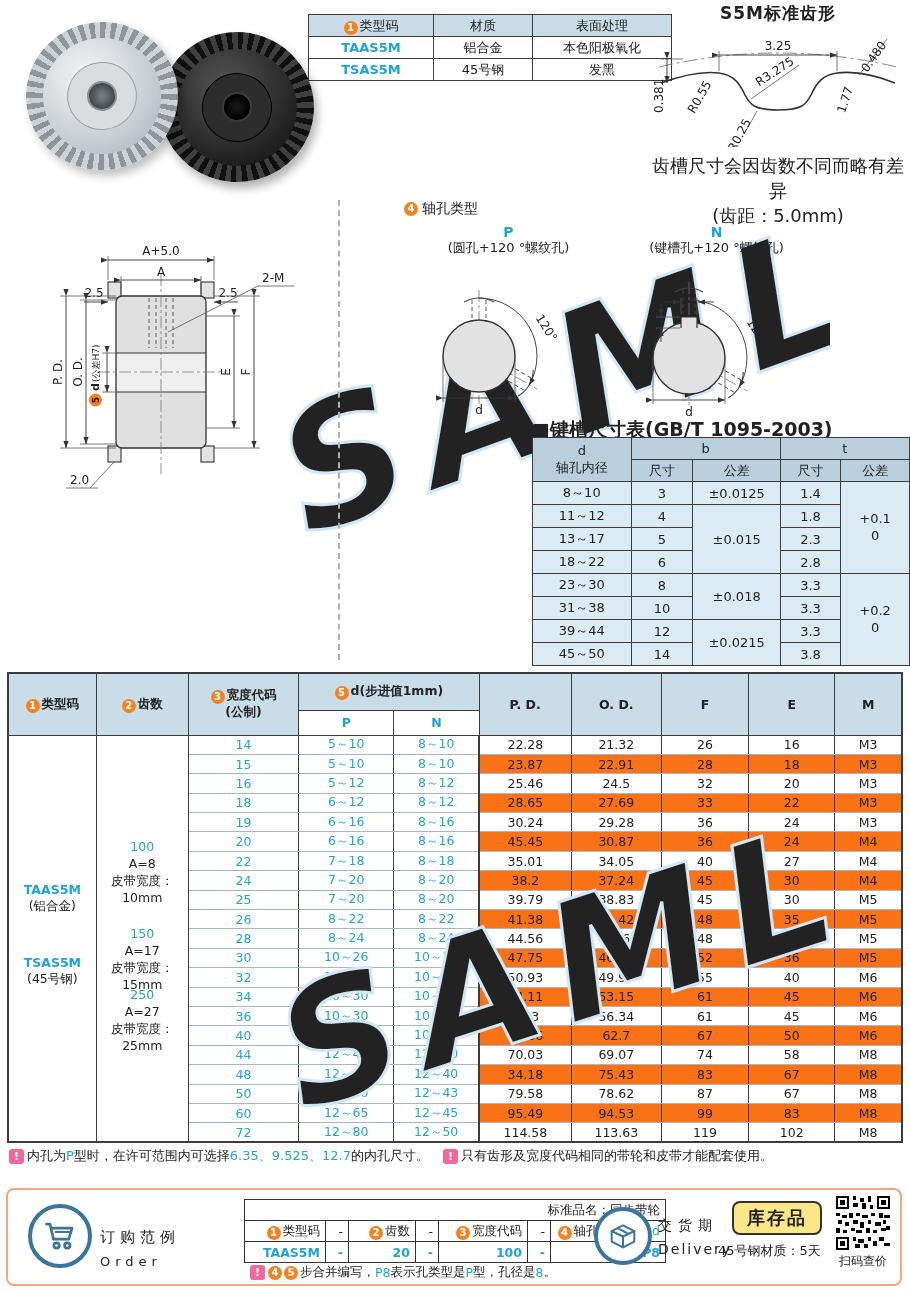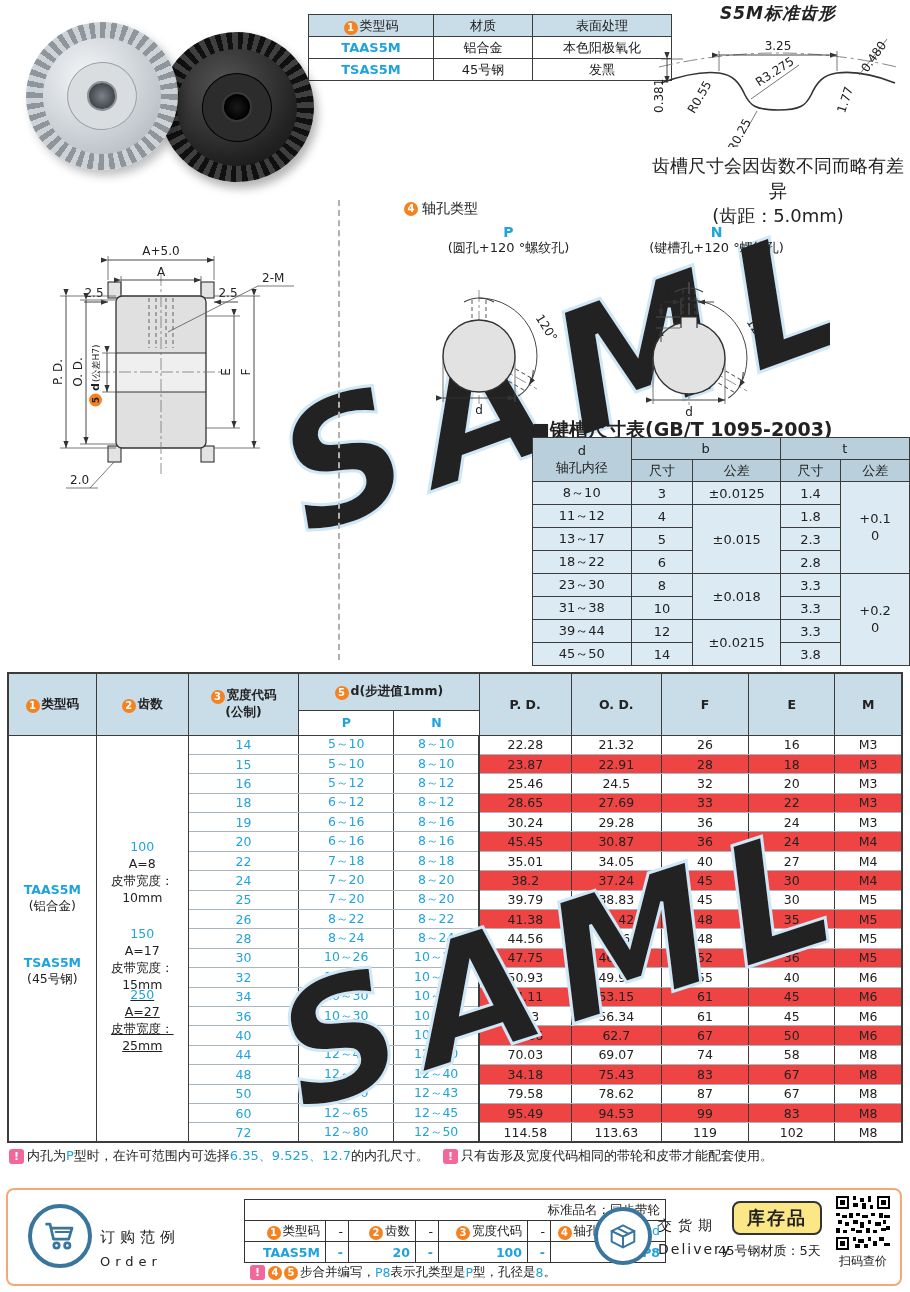--- a/index.html
+++ b/index.html
@@ -32,21 +32,21 @@
   .p-blk .hub{background:#2c2c2c;border:1px solid #000;}
   .pulley .bore{position:absolute;inset:40%;border-radius:50%;}
   .p-sil .bore{background:radial-gradient(#7d838a,#43474c 70%);border:2px solid #8a9197;}
   .p-blk .bore{background:radial-gradient(#1a1a1a,#000 70%);border:2px solid #3a3a3a;}
   
   .type-table{position:absolute;left:308px;top:14px;border-collapse:collapse;font-size:13px;}
   .type-table td{border:1px solid #3c3c3c;text-align:center;height:21px;padding:0 6px;}
   .type-table tr.hd td{background:#c9dde9;}
   
   .tooth{position:absolute;left:648px;top:2px;width:260px;text-align:center;}
-  .t-title{font-size:17px;font-weight:bold;letter-spacing:1px;font-style:italic;}
+  .t-title{font-size:17px;font-weight:bold;letter-spacing:1px;}
   .t-note{font-size:18px;line-height:1.4;margin-top:2px;}
   
   .vdash{position:absolute;left:338px;top:200px;height:460px;border-left:2px dashed #b0b0b0;}
   .drawing{position:absolute;left:6px;top:196px;}
   .shaft-title{position:absolute;left:404px;top:200px;font-size:14px;display:flex;align-items:center;gap:2px;}
   .shaft{position:absolute;width:205px;text-align:center;}
   .shaft .code{font-size:14px;font-weight:bold;}
   .shaft .desc{font-size:13px;line-height:1.2;}
   .sp{left:406px;top:224px;}
   .sn{left:614px;top:224px;}
@@ -62,26 +62,26 @@
               table-layout:fixed;font-size:12.5px;}
   .main-table,.main-table th,.main-table td{border:1px solid #3c3c3c;}
   .main-table{border-width:2px;}
   .main-table thead th{background:#c9dde9;font-weight:600;padding:0;}
   .main-table thead tr:first-child{height:37px;}
   .main-table thead tr.sub{height:25px;}
   .main-table thead tr.sub th{background:#fff;color:#1fa3dd;font-weight:bold;}
   .main-table tbody tr{height:19.4px;}
   .main-table tbody td{text-align:center;padding:0;border-top:1px solid #a9b6bd;
                        border-bottom:1px solid #a9b6bd;}
-  .main-table td.sh{background:#ef4444;}
+  .main-table td.sh{background:#f97316;}
   .main-table td.vb{border-left:2px solid #3c3c3c;}
   .main-table td.col-merge{position:relative;background:#fff;border-top:none;border-bottom:none;}
   .mgroup{position:absolute;left:0;right:0;text-align:center;line-height:1.35;font-size:12.5px;}
   .tg0{top:36%;} .tg1{top:54%;}
-  .wg0{top:25.5%;} .wg1{top:47%;} .wg2{top:62%;text-decoration:underline;}
+  .wg0{top:25.5%;} .wg1{top:47%;} .wg2{top:62%;}
   
   .notes{position:absolute;left:9px;top:1147px;font-size:13px;display:flex;align-items:center;flex-wrap:nowrap;}
   .notes .gap{width:14px;}
   
   .panel{position:absolute;left:6px;top:1188px;width:896px;height:98px;box-sizing:border-box;
          border:2.5px solid #f4a878;border-radius:8px;}
   .blue-circ{position:absolute;border-radius:50%;border:4px solid #39759d;background:#fff;
              display:flex;align-items:center;justify-content:center;box-sizing:border-box;}
   .ord-ic{left:20px;top:14px;width:64px;height:64px;}
   .del-ic{left:586px;top:17px;width:58px;height:58px;}

